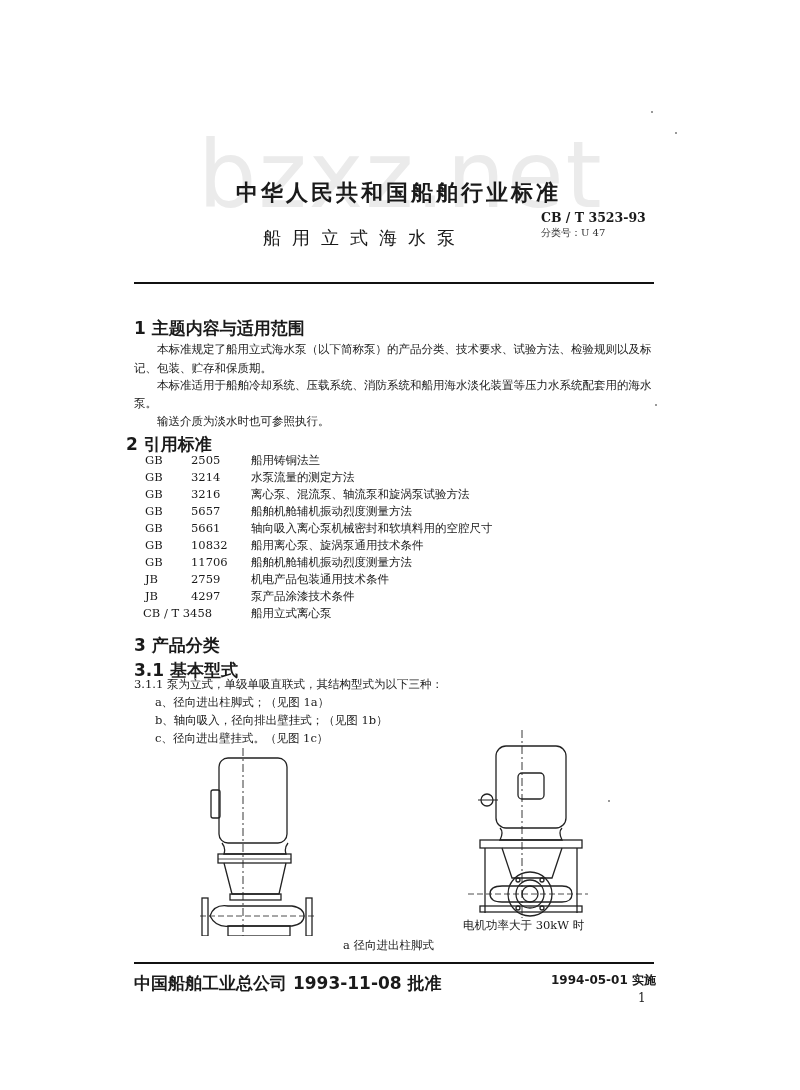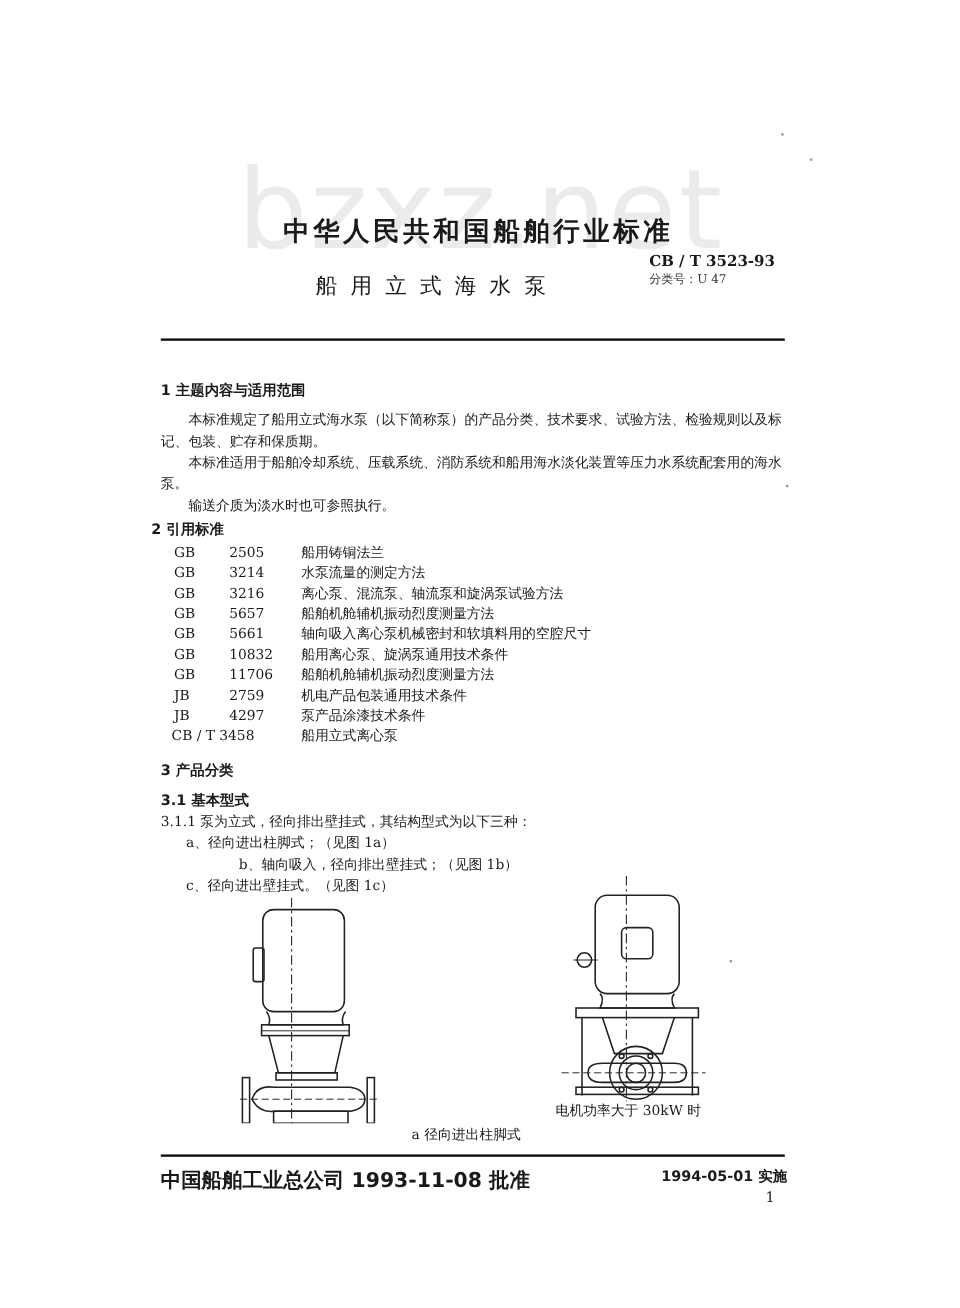--- a/index.html
+++ b/index.html
@@ -11,21 +11,21 @@
   .org-title { left: 236px; top: 178px; font-family: "DejaVu Sans", sans-serif; font-weight: bold;
                font-size: 22px; letter-spacing: 3px; white-space: nowrap; }
   .doc-title { left: 263px; top: 226px; font-family: "DejaVu Sans", sans-serif; font-weight: normal;
                font-size: 18px; letter-spacing: 11px; white-space: nowrap; }
   .std-no { left: 541px; top: 210px; font-weight: bold; font-size: 12.5px; white-space: nowrap; }
   .class-no { left: 541px; top: 226px; font-size: 10px; white-space: nowrap; color: #333; }
   .rule { left: 134px; height: 2px; background: #111; }
   .rule-top { top: 282px; width: 520px; }
   .rule-bottom { top: 962px; width: 520px; }
   .txt { font-size: 11.5px; white-space: nowrap; line-height: 1; }
-  .sec { font-family: "DejaVu Sans", sans-serif; font-weight: bold; font-size: 12px; white-space: nowrap; }
+  .sec { font-family: "DejaVu Sans", sans-serif; font-weight: bold; font-size: 17px; white-space: nowrap; }
   .ref-row { position: absolute; left: 0; font-size: 11.5px; white-space: nowrap; }
   .ref-row .c1 { position: absolute; left: 0; }
   .ref-row .c2 { position: absolute; left: 46px; }
   .ref-row .c3 { position: absolute; left: 106px; }
   .footer-left { left: 134px; top: 972px; font-family: "DejaVu Sans", sans-serif; font-weight: bold; font-size: 17px; white-space: nowrap; }
   .footer-right { left: 551px; top: 972px; font-family: "DejaVu Sans", sans-serif; font-weight: bold; font-size: 12px; white-space: nowrap; }
   .page-no { left: 638px; top: 991px; font-size: 12px; }
   .caption { font-size: 11.5px; white-space: nowrap; }
   svg { position: absolute; }
   .speck { position: absolute; width: 2px; height: 2px; background: #999; }
@@ -98,23 +98,23 @@
     <span class="c3">泵产品涂漆技术条件</span>
   </div>
   <div class="ref-row" style="top:153px;">
     <span class="c1" style="left:-2px;">CB / T 3458</span>
     <span class="c3">船用立式离心泵</span>
   </div>
 </div>
 
 <div class="abs sec" style="left:134px; top:634px;">3   产品分类</div>
 <div class="abs sec" style="left:134px; top:659px;">3.1   基本型式</div>
-<div class="abs txt" style="left:134px; top:679px;">3.1.1   泵为立式，径向排出壁挂式，其结构型式为以下三种：</div>
+<div class="abs txt" style="left:134px; top:679px;">3.1.1   泵为立式，单级单吸直联式，其结构型式为以下三种：</div>
 <div class="abs txt" style="left:155px; top:697px;">a、径向进出柱脚式；（见图 1a）</div>
-<div class="abs txt" style="left:155px; top:715px;margin-left:44px;">b、轴向吸入，径向排出壁挂式；（见图 1b）</div>
+<div class="abs txt" style="left:155px; top:715px;">b、轴向吸入，径向排出壁挂式；（见图 1b）</div>
 <div class="abs txt" style="left:155px; top:733px;">c、径向进出壁挂式。（见图 1c）</div>
 
 <svg style="left:200px; top:748px;" width="140" height="188" viewBox="0 0 140 188" fill="none" stroke="#222" stroke-width="1.3">
 
   <line x1="43" y1="0" x2="43" y2="188" stroke-dasharray="8,3,2,3" stroke-width="0.9"></line>
 
   <rect x="19" y="10" width="68" height="85" rx="9" ry="9"></rect>
 
   <rect x="11" y="42" width="9" height="28" rx="2"></rect>
 

